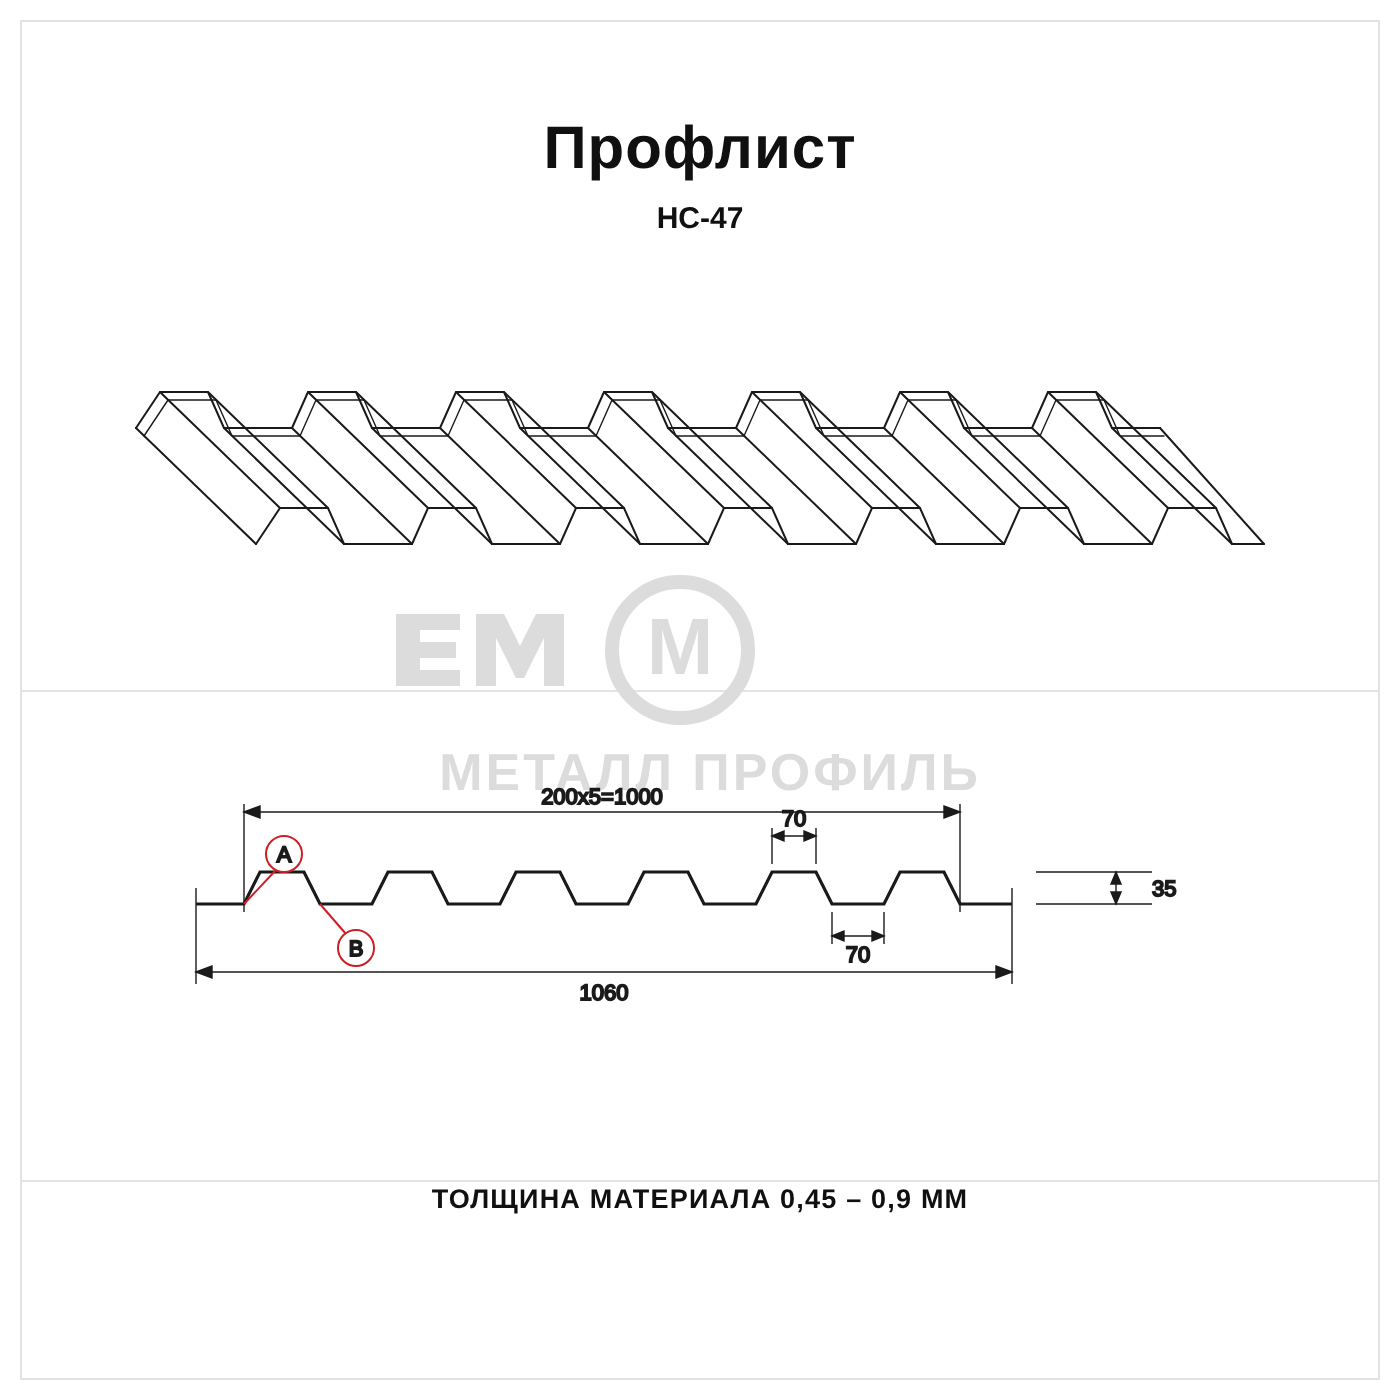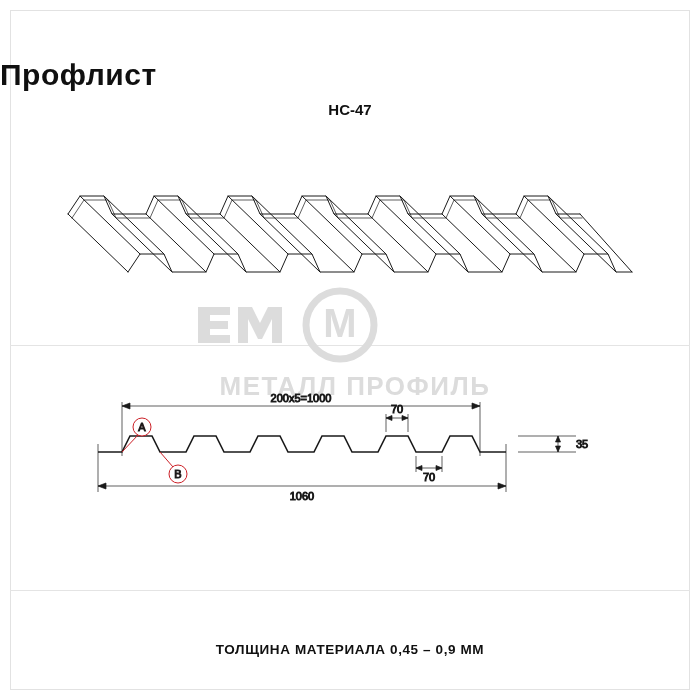--- a/index.html
+++ b/index.html
@@ -29,38 +29,39 @@
     height: 680px;
     border: 1px solid #e2e2e2;
     box-sizing: border-box;
     pointer-events: none;
   }
   .title {
     position: absolute;
     top: 58px;
     left: 0;
     width: 700px;
+    text-align: center;
     font-size: 30px;
     font-weight: bold;
     letter-spacing: 0.5px;
     color: #101010;
   }
   .subtitle {
     position: absolute;
     top: 101px;
     left: 0;
     width: 700px;
     text-align: center;
     font-size: 15px;
     font-weight: bold;
     color: #101010;
   }
   .footer-note {
     position: absolute;
-    top: 642px;
+    top: 592px;
     left: 0;
     width: 700px;
     text-align: center;
     font-size: 13.5px;
     font-weight: bold;
     letter-spacing: 0.6px;
     color: #101010;
   }
   .divider {
     position: absolute;

